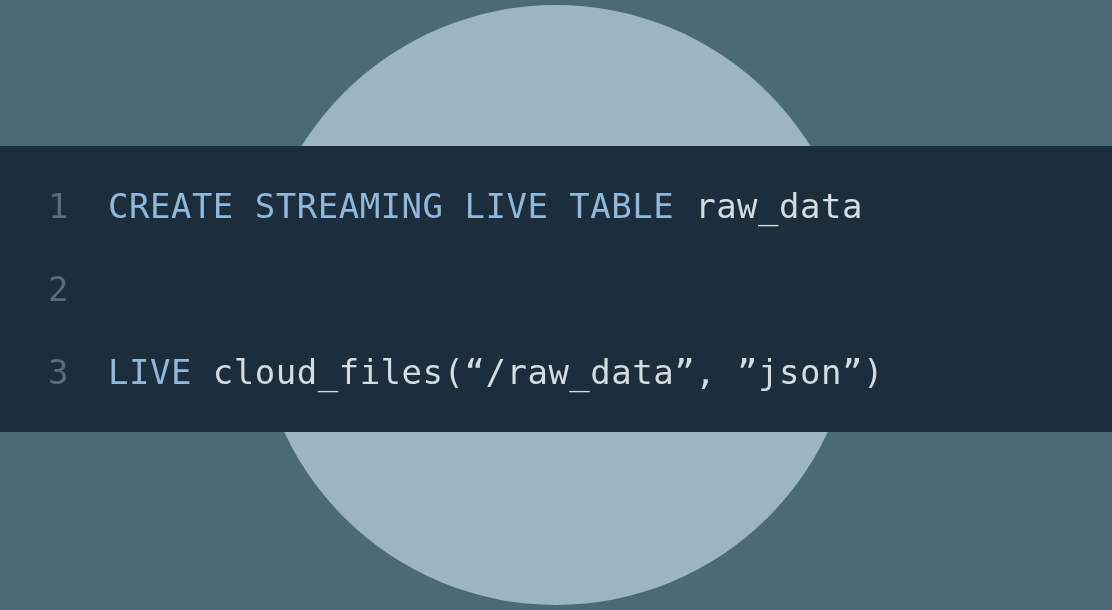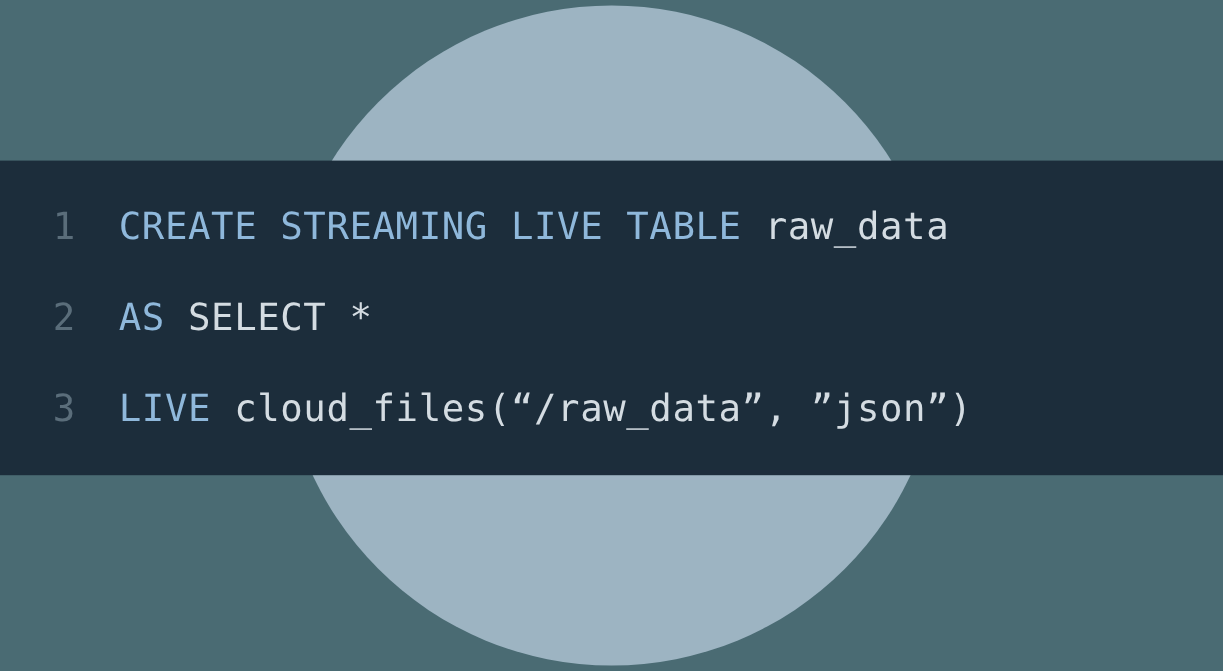--- a/index.html
+++ b/index.html
@@ -63,19 +63,18 @@
 
 <div class="circle"></div>
 
 <div class="code-block">
   <div class="code-line">
     <span class="line-number">1</span>
     <span class="code-content"><span class="kw">CREATE STREAMING LIVE TABLE</span><span> raw_data</span></span>
   </div>
   <div class="code-line">
     <span class="line-number">2</span>
-    <span class="code-content"><span class="kw">AS</span><span> SELECT *</span></span>
   </div>
   <div class="code-line">
     <span class="line-number">3</span>
     <span class="code-content"><span class="kw">LIVE</span><span> cloud_files(“/raw_data”, ”json”)</span></span>
   </div>
 </div>
 
 </body></html>

